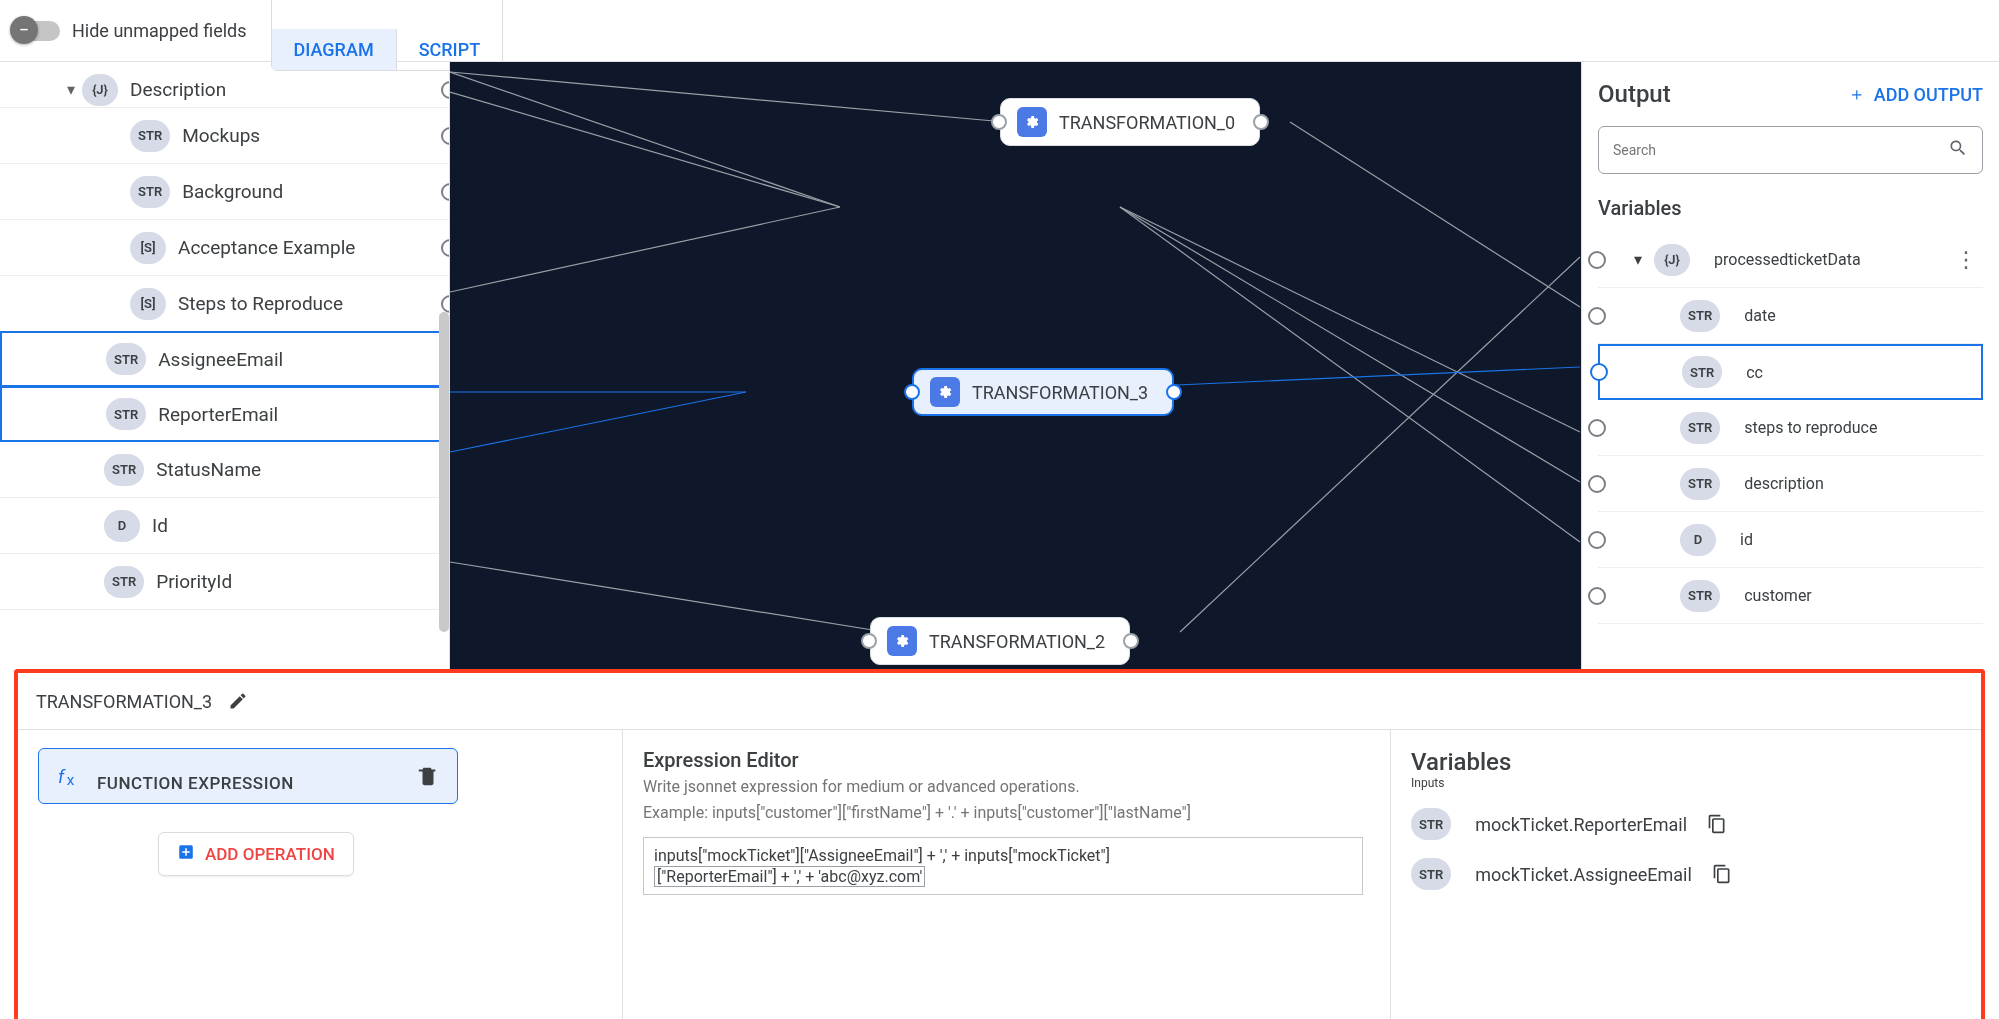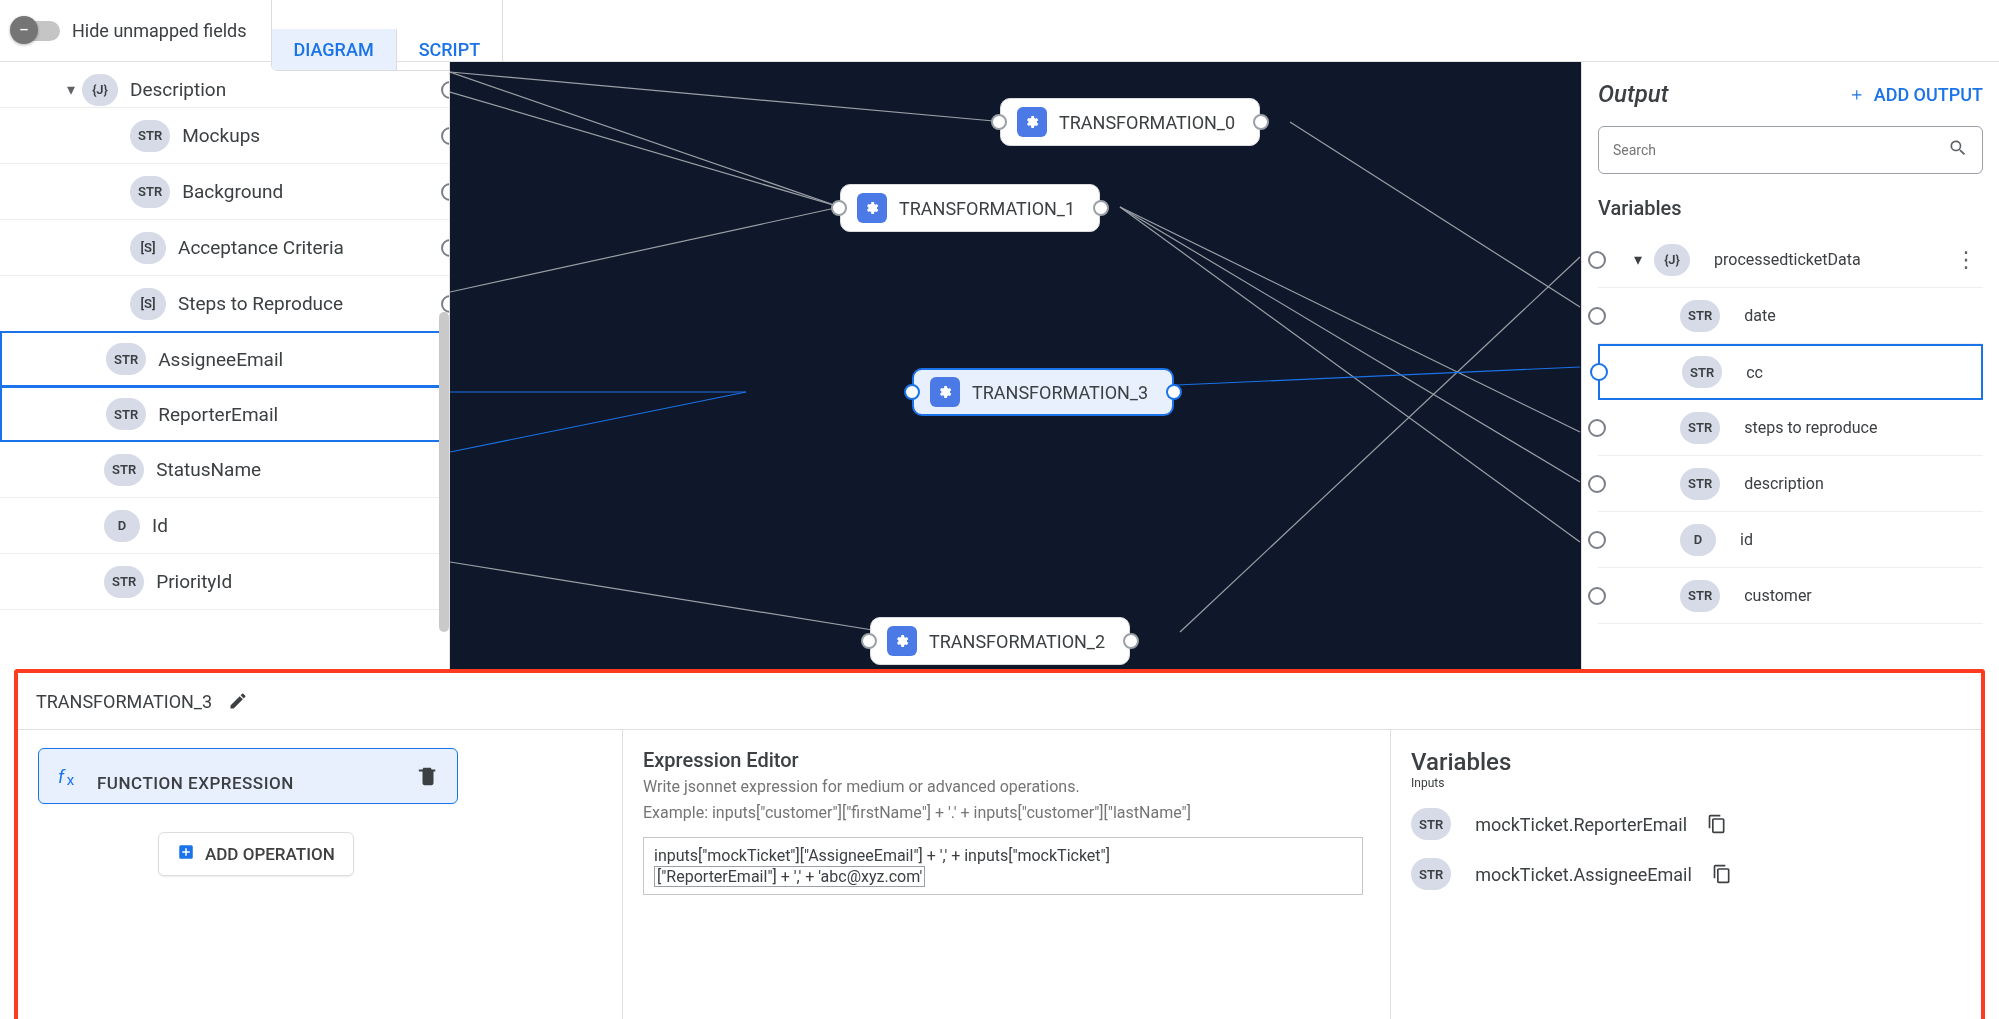--- a/index.html
+++ b/index.html
@@ -42,21 +42,21 @@
   .node{ position:absolute; display:flex; align-items:center; height:48px; background:#fff; border:1px solid #dadce0; border-radius:10px; padding:0 24px 0 16px; gap:12px; font-size:18px; }
   .node.sel{ border:2px solid #1a73e8; background:#e8f0fe; }
   .node .gear{ width:30px; height:30px; border-radius:6px; background:#4b7ae6; display:flex; align-items:center; justify-content:center;}
   .node .gear svg path{ fill:#fff; }
   .node .pin{ position:absolute; width:16px; height:16px; border-radius:50%; border:2px solid #9aa0a6; background:#fff; top:50%; transform:translateY(-50%); }
   .node .pin.l{ left:-10px; } .node .pin.r{ right:-10px; }
   .node.sel .pin{ border-color:#1a73e8; }
 
   
   .out-head{ display:flex; align-items:center; justify-content:space-between; margin-bottom:18px;}
-  .out-head h3{ font-size:24px; font-weight:500;font-style:italic; }
+  .out-head h3{ font-size:24px; font-weight:500; }
   .link-btn{ color:#1a73e8; font-weight:500; font-size:18px; display:flex; align-items:center; gap:8px; cursor:pointer; }
   .searchbox{ border:1px solid #9aa0a6; border-radius:6px; height:48px; display:flex; align-items:center; padding:0 14px; gap:10px; }
   .searchbox input{ flex:1; border:none; outline:none; font-size:14px; color:#1d4ed8; }
   .sect-h{ font-size:20px; font-weight:500; margin:22px 0 12px 0; }
   .out-row{ display:flex; align-items:center; height:56px; border-bottom:1px solid #eee; position:relative; }
   .out-row.sel{ border:2px solid #1a73e8; }
   .out-row .port{ left:-10px; right:auto; }
   .out-row .body{ display:flex; align-items:center; gap:12px; padding-left:36px; }
   .out-row .body.indent{ padding-left:82px; }
   .kebab{ margin-left:auto; padding-right:6px; color:#5f6368; cursor:pointer; font-size:22px;}
@@ -65,21 +65,21 @@
   .bottom{ position:absolute; left:14px; right:14px; bottom:0; height:350px; border:4px solid #ff3b1f; border-bottom:none; border-radius:4px 4px 0 0; background:#fff; display:flex; flex-direction:column; }
   .bottom-title{ display:flex; align-items:center; gap:16px; height:56px; padding:0 18px; font-size:18px; color:#3c4043; }
   .pencil{ width:20px; height:20px; cursor:pointer; }
   .bottom-cols{ flex:1; display:grid; grid-template-columns: 605px 1fr 590px; border-top:1px solid #e0e0e0; }
   .bcol{ border-right:1px solid #e0e0e0; padding:18px 20px; }
   .bcol:last-child{ border-right:none; }
   .chip{ border:1px solid #1a73e8; background:#e8f0fe; border-radius:6px; height:56px; display:flex; align-items:center; padding:0 18px; gap:14px; width:420px; }
   .chip .fx{ width:26px; height:26px; }
   .chip .lbl{ font-size:17px; font-weight:500; letter-spacing:.5px; color:#3c4043; flex:1;margin-top:13px; }
   .chip .trash{ width:22px; height:22px; cursor:pointer; }
-  .addop{ margin-top:28px; margin-left:120px; border:1px solid #dadce0; border-radius:6px; height:44px; display:inline-flex; align-items:center; gap:10px; padding:0 18px; color:#404040; font-weight:500; font-size:17px; cursor:pointer; box-shadow:0 1px 2px rgba(0,0,0,.08);}
+  .addop{ margin-top:28px; margin-left:120px; border:1px solid #dadce0; border-radius:6px; height:44px; display:inline-flex; align-items:center; gap:10px; padding:0 18px; color:#ef4444; font-weight:500; font-size:17px; cursor:pointer; box-shadow:0 1px 2px rgba(0,0,0,.08);}
   .expr-h{ font-size:20px; font-weight:500; }
   .expr-sub{ font-size:16px; color:#757575; margin-top:4px; line-height:1.35;}
   .code{ margin-top:14px; border:1px solid #c7c7c7; padding:8px 10px; font-family: "Roboto Mono", Menlo, Consolas, monospace; font-size:16px; color:#3c4043; width:720px; }
   .code .hl{ border:1px solid #9aa0a6; padding:0 2px;}
   .vars-h{ font-size:24px; font-weight:500; }
   .vars-sub{ font-size:12px; }
   .var-row{ display:flex; align-items:center; gap:12px; margin-top:18px; font-size:18px; }
   .copy-ic{ width:20px; height:20px; cursor:pointer; margin-left:8px; }
 
   
@@ -119,21 +119,21 @@
         <span class="label">Mockups</span>
         <div class="port"></div>
       </div>
       <div class="tree-row indent2">
         <div class="kind-badge">STR</div>
         <span class="label">Background</span>
         <div class="port"></div>
       </div>
       <div class="tree-row indent2">
         <div class="kind-badge">[S]</div>
-        <span class="label">Acceptance Criteria</span>
+        <span class="label">Acceptance Example</span>
         <div class="port"></div>
       </div>
       <div class="tree-row indent2">
         <div class="kind-badge">[S]</div>
         <span class="label">Steps to Reproduce</span>
         <div class="port"></div>
       </div>
       <div class="tree-row indent1 sel">
         <div class="kind-badge">STR</div>
         <span class="label">AssigneeEmail</span>
@@ -186,30 +186,20 @@
       <div class="gear">
           <svg width="16" height="16" viewBox="0 0 24 24">
             <path d="M19.4 13a7.4 7.4 0 000-2l2.1-1.6-2-3.4-2.5 1a7.2 7.2 0 00-1.7-1L15 3h-4l-.3 2.9a7.2 7.2 0 00-1.7 1l-2.5-1-2 3.4L6.6 11a7.4 7.4 0 000 2l-2.1 1.6 2 3.4 2.5-1c.5.4 1.1.7 1.7 1L11 21h4l.3-2.9c.6-.3 1.2-.6 1.7-1l2.5 1 2-3.4z"></path>
           </svg>
         </div>
       <span>TRANSFORMATION_0</span>
       <div class="pin l"></div>
       <div class="pin r"></div>
     </div>
 
-    <div class="node" style="left:390px; top:122px;">
-      <div class="gear">
-          <svg width="16" height="16" viewBox="0 0 24 24">
-            <path d="M19.4 13a7.4 7.4 0 000-2l2.1-1.6-2-3.4-2.5 1a7.2 7.2 0 00-1.7-1L15 3h-4l-.3 2.9a7.2 7.2 0 00-1.7 1l-2.5-1-2 3.4L6.6 11a7.4 7.4 0 000 2l-2.1 1.6 2 3.4 2.5-1c.5.4 1.1.7 1.7 1L11 21h4l.3-2.9c.6-.3 1.2-.6 1.7-1l2.5 1 2-3.4z"></path>
-          </svg>
-        </div>
-      <span>TRANSFORMATION_1</span>
-      <div class="pin l"></div>
-      <div class="pin r"></div>
-    </div>
 
     <div class="node sel" style="left:462px; top:306px;">
       <div class="gear">
           <svg width="16" height="16" viewBox="0 0 24 24">
             <path d="M19.4 13a7.4 7.4 0 000-2l2.1-1.6-2-3.4-2.5 1a7.2 7.2 0 00-1.7-1L15 3h-4l-.3 2.9a7.2 7.2 0 00-1.7 1l-2.5-1-2 3.4L6.6 11a7.4 7.4 0 000 2l-2.1 1.6 2 3.4 2.5-1c.5.4 1.1.7 1.7 1L11 21h4l.3-2.9c.6-.3 1.2-.6 1.7-1l2.5 1 2-3.4z"></path>
           </svg>
         </div>
       <span>TRANSFORMATION_3</span>
       <div class="pin l"></div>
       <div class="pin r"></div>

